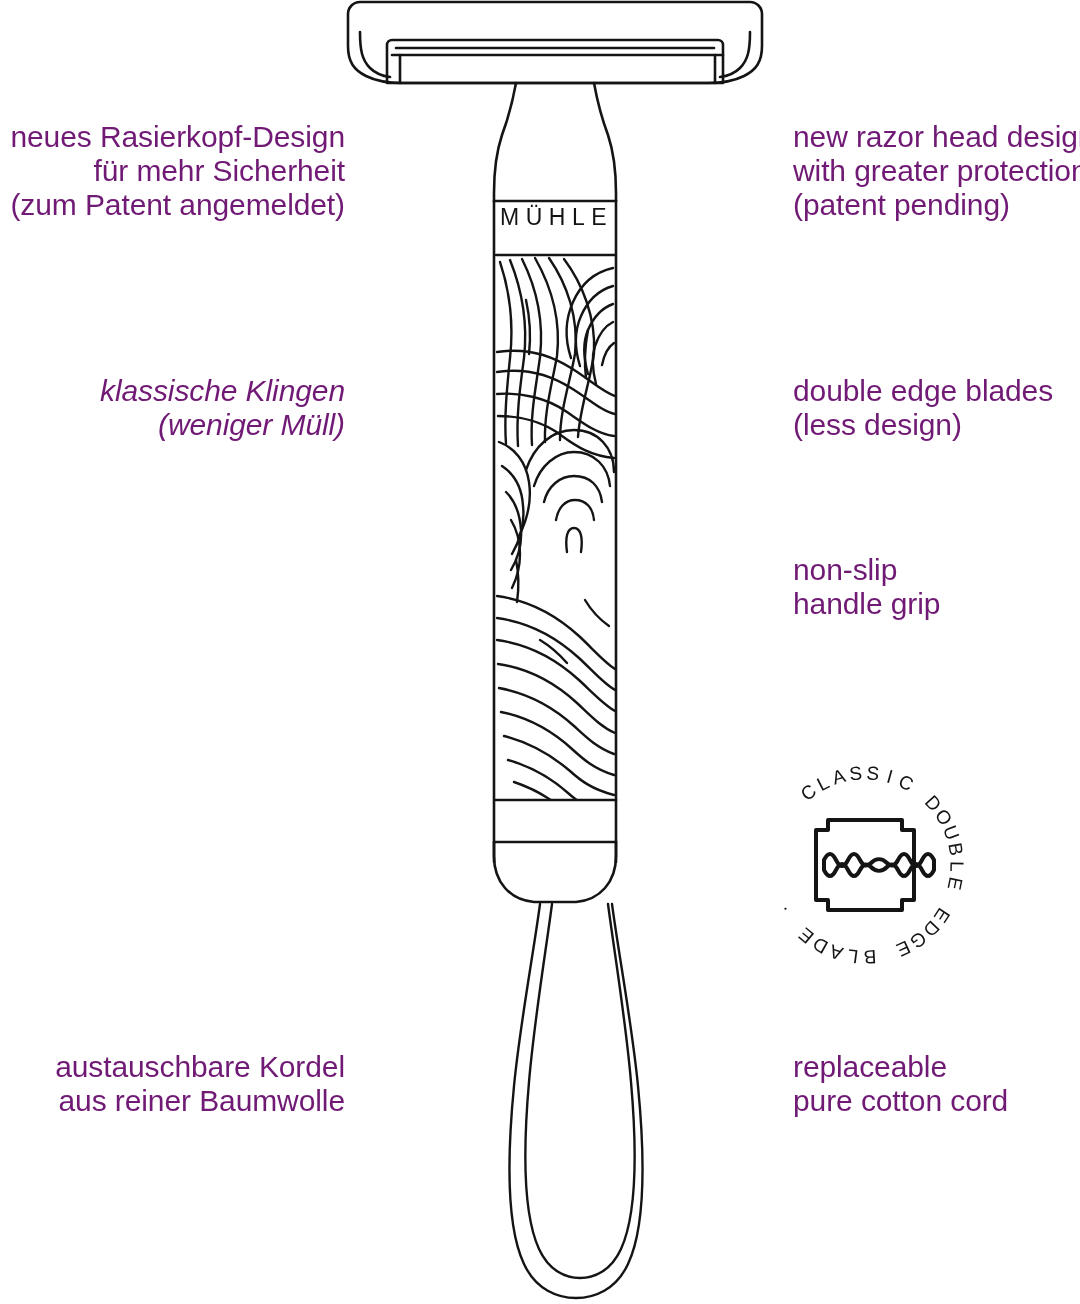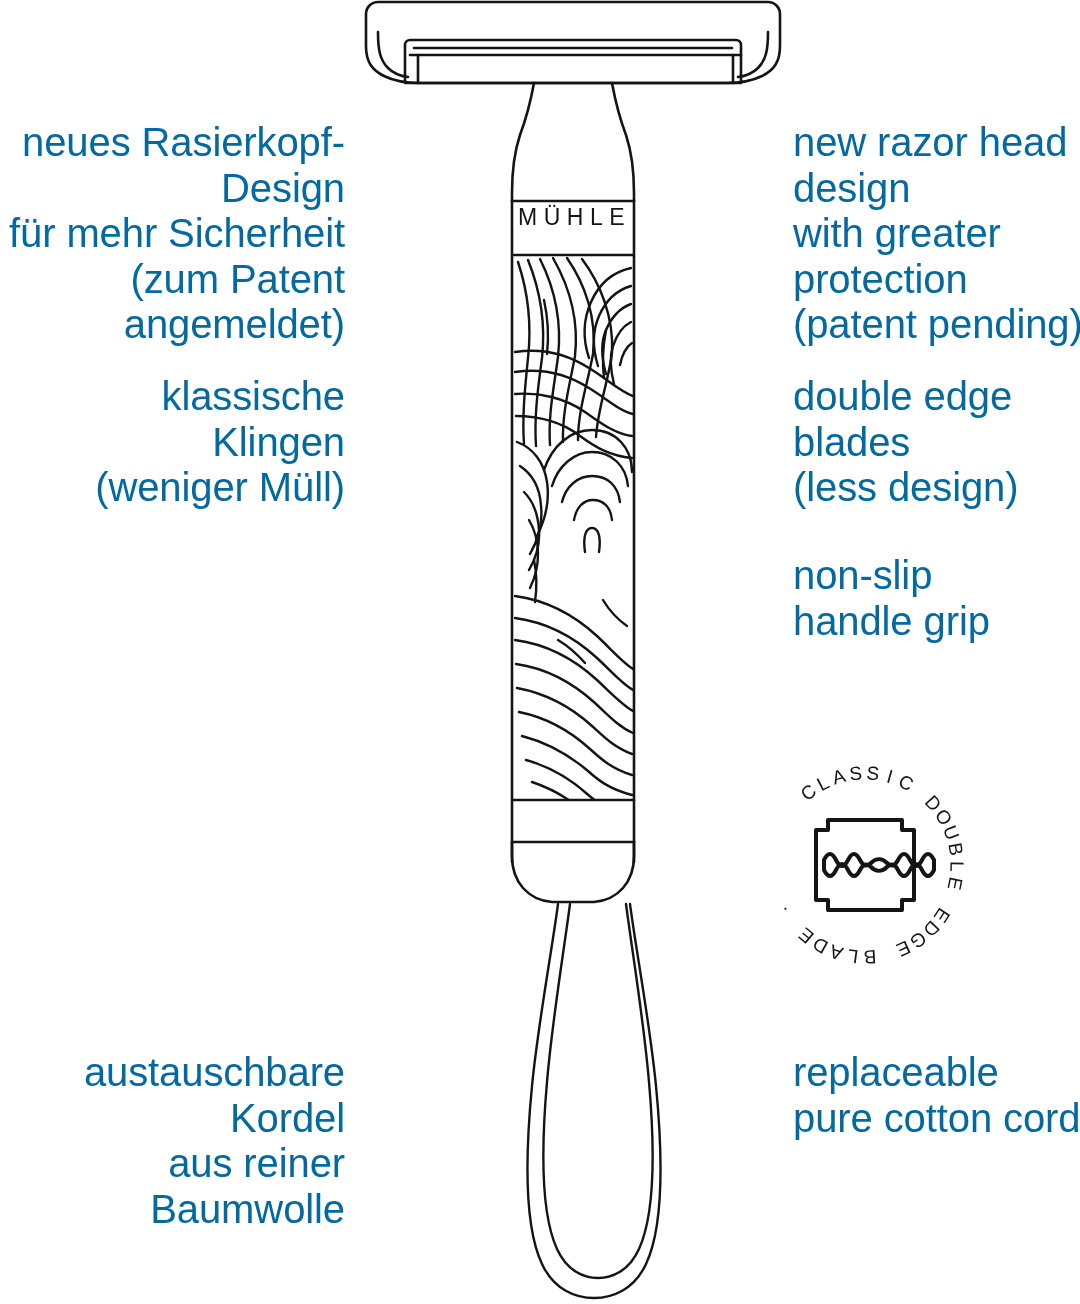--- a/index.html
+++ b/index.html
@@ -15,42 +15,42 @@
     position: relative;
     width: 1080px;
     height: 1304px;
     overflow: hidden;
     background: #ffffff;
   }
 
   
   .annotation {
     position: absolute;
-    font-size: 40px;
+    font-size: 30px;
     line-height: 1.14;
-    color: #0369a1;
+    color: #701a75;
     white-space: pre-line;
     letter-spacing: -0.1px;
   }
   .annotation.left  { text-align: right; }
   .annotation.right { text-align: left; margin-left: 28px;  }
 
   #ann-de-head  { left: 0px;   top: 120px;  width: 345px; }
   #ann-en-head  { left: 765px; top: 120px;  width: 315px; }
-  #ann-de-blade { left: 20px;  top: 374px;  width: 325px; }
+  #ann-de-blade { left: 20px;  top: 374px;  width: 325px; font-style: italic; }
   #ann-en-blade { left: 765px; top: 374px;  width: 315px; }
   #ann-de-grip  { left: 20px;  top: 555px;  width: 325px; }
   #ann-en-grip  { left: 765px; top: 553px;  width: 315px; }
   #ann-de-cord  { left: 20px;  top: 1050px; width: 325px; }
   #ann-en-cord  { left: 765px; top: 1050px; width: 315px; }
 
   
   #razor-illustration {
     position: absolute;
-    left: 348px;
+    left: 330px;
     top: 0px;
     width: 450px;
     height: 1168px;
   }
   #razor-illustration svg { display: block; }
 
   
   #blade-badge {
     position: absolute;
     left: 752px;

